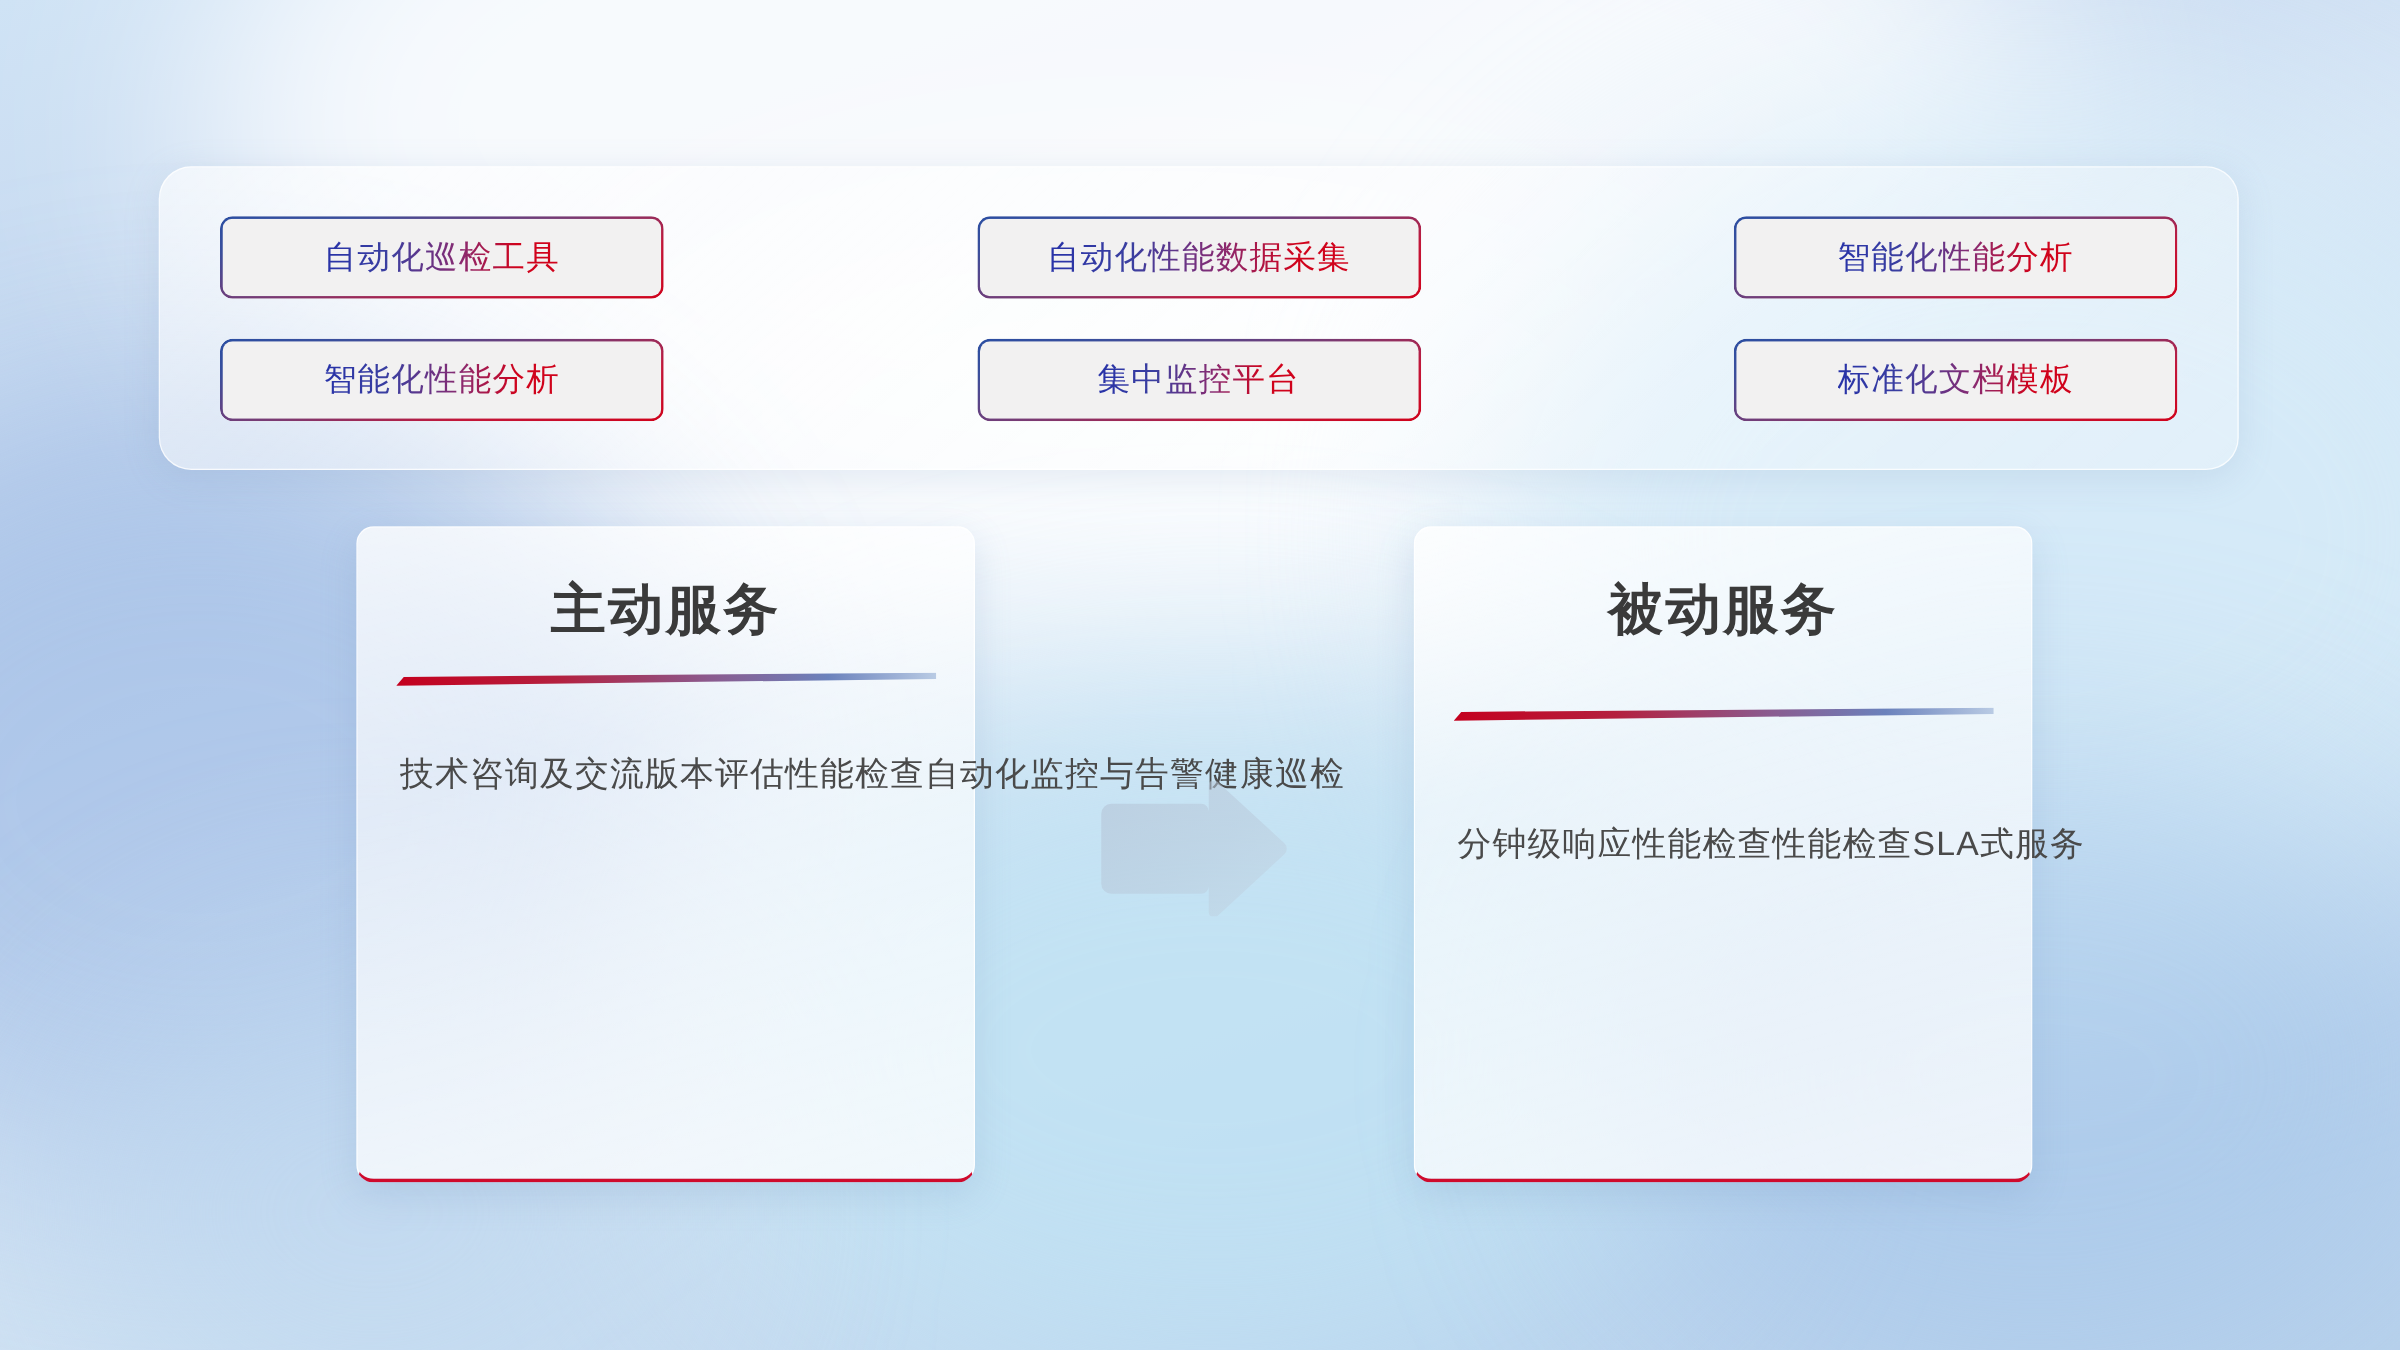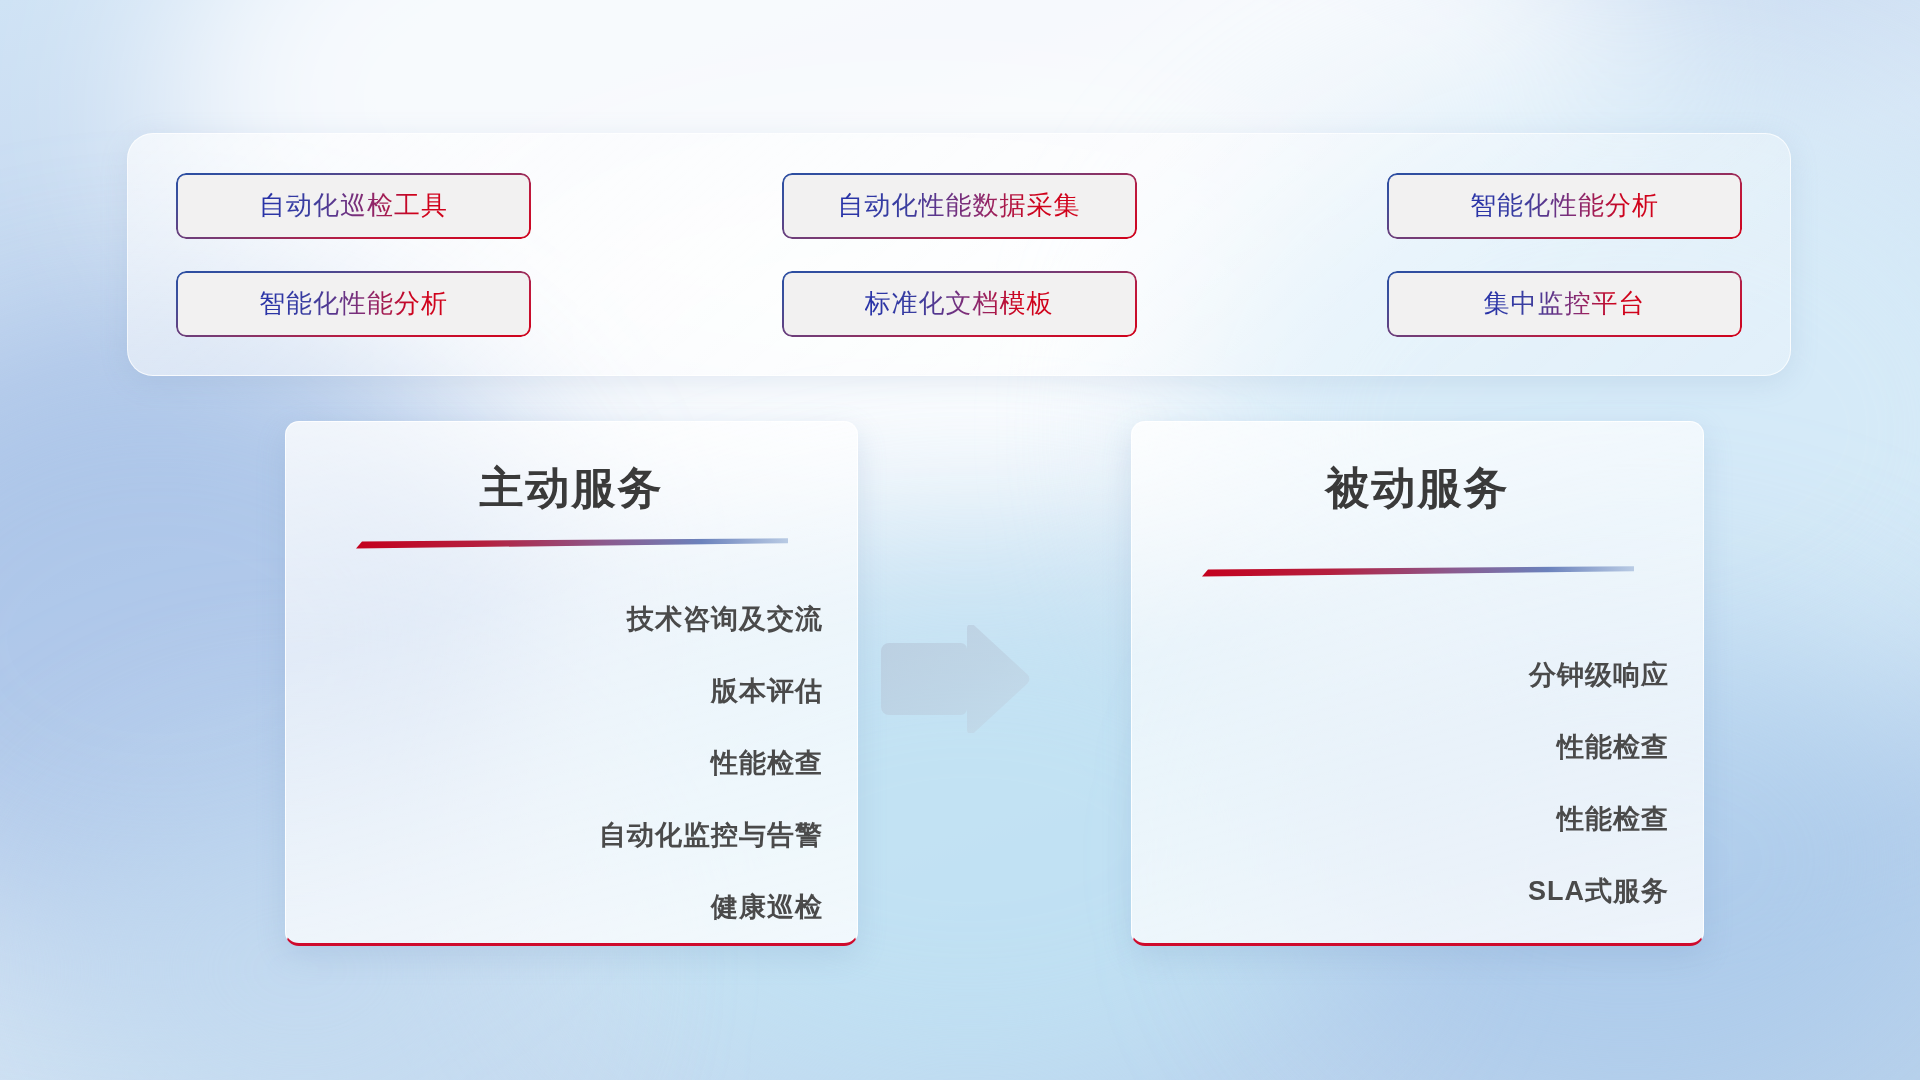--- a/index.html
+++ b/index.html
@@ -48,42 +48,42 @@
   }
   .chip span{
     font-size:26px;letter-spacing:1px;font-weight:400;
     background:linear-gradient(90deg,#2732a8 0%,#3b3fa0 28%,#8a2a70 58%,#d0021b 82%,#d0021b 100%);
     -webkit-background-clip:text;background-clip:text;color:transparent;
     position:relative;z-index:1;white-space:nowrap;
   }
 
   
   .card{
-    position:absolute;top:421px;width:573px;height:525px;z-index:2;
+    position:absolute;top:421px;width:495px;height:525px;z-index:2;
     border-radius:14px;box-sizing:border-box;
     background:linear-gradient(165deg,rgba(255,255,255,.80) 0%,rgba(255,255,255,.62) 35%,rgba(255,255,255,.78) 100%);
     border:1px solid rgba(255,255,255,.85);
     border-bottom:3px solid #cf0a2c;
     box-shadow:0 10px 30px rgba(110,145,190,.20);
     padding:28px 34px 0;
     display:flex;flex-direction:column;align-items:center;
   }
   .card-left{left:285px;}
   .card-right{left:1131px;gap:28px;}
   .card-title{
     font-size:44px;font-weight:700;color:#3a3a3a;letter-spacing:2px;
     margin:14px 0 0;line-height:1.1;
   }
   .divider{
     width:432px;height:11px;margin-top:26px;position:relative;
   }
   .divider svg{display:block;width:100%;height:100%;}
   .card-list{
-    margin-top:34px;display:flex;flex-direction:column;align-items:flex-end;
-    width:100%;gap:0;font-weight:bold;
+    margin-top:34px;display:flex;flex-direction:row;align-items:center;
+    width:100%;gap:0;
   }
   .card-list li{
     list-style:none;font-size:27px;color:#4a4a4a;letter-spacing:1px;
     line-height:72px;white-space:nowrap;
   }
   .card-list{padding:0;}
 
   
   .arrow{position:absolute;left:875px;top:625px;width:160px;height:108px;z-index:2;}
   .arrow svg{display:block;width:100%;height:100%;}
@@ -114,24 +114,24 @@
     <div class="chip">
       <span>智能化性能分析</span>
     </div>
   </div>
 
   <div class="tp-row">
     <div class="chip">
       <span>智能化性能分析</span>
     </div>
     <div class="chip">
-      <span>标准化文档模板</span>
+      <span>集中监控平台</span>
     </div>
     <div class="chip">
-      <span>集中监控平台</span>
+      <span>标准化文档模板</span>
     </div>
   </div>
 
 </div>
 
 <div class="card card-left">
   <div class="card-title">主动服务</div>
   <div class="divider">
     <svg viewBox="0 0 432 11" preserveAspectRatio="none" aria-hidden="true">
       <defs>

